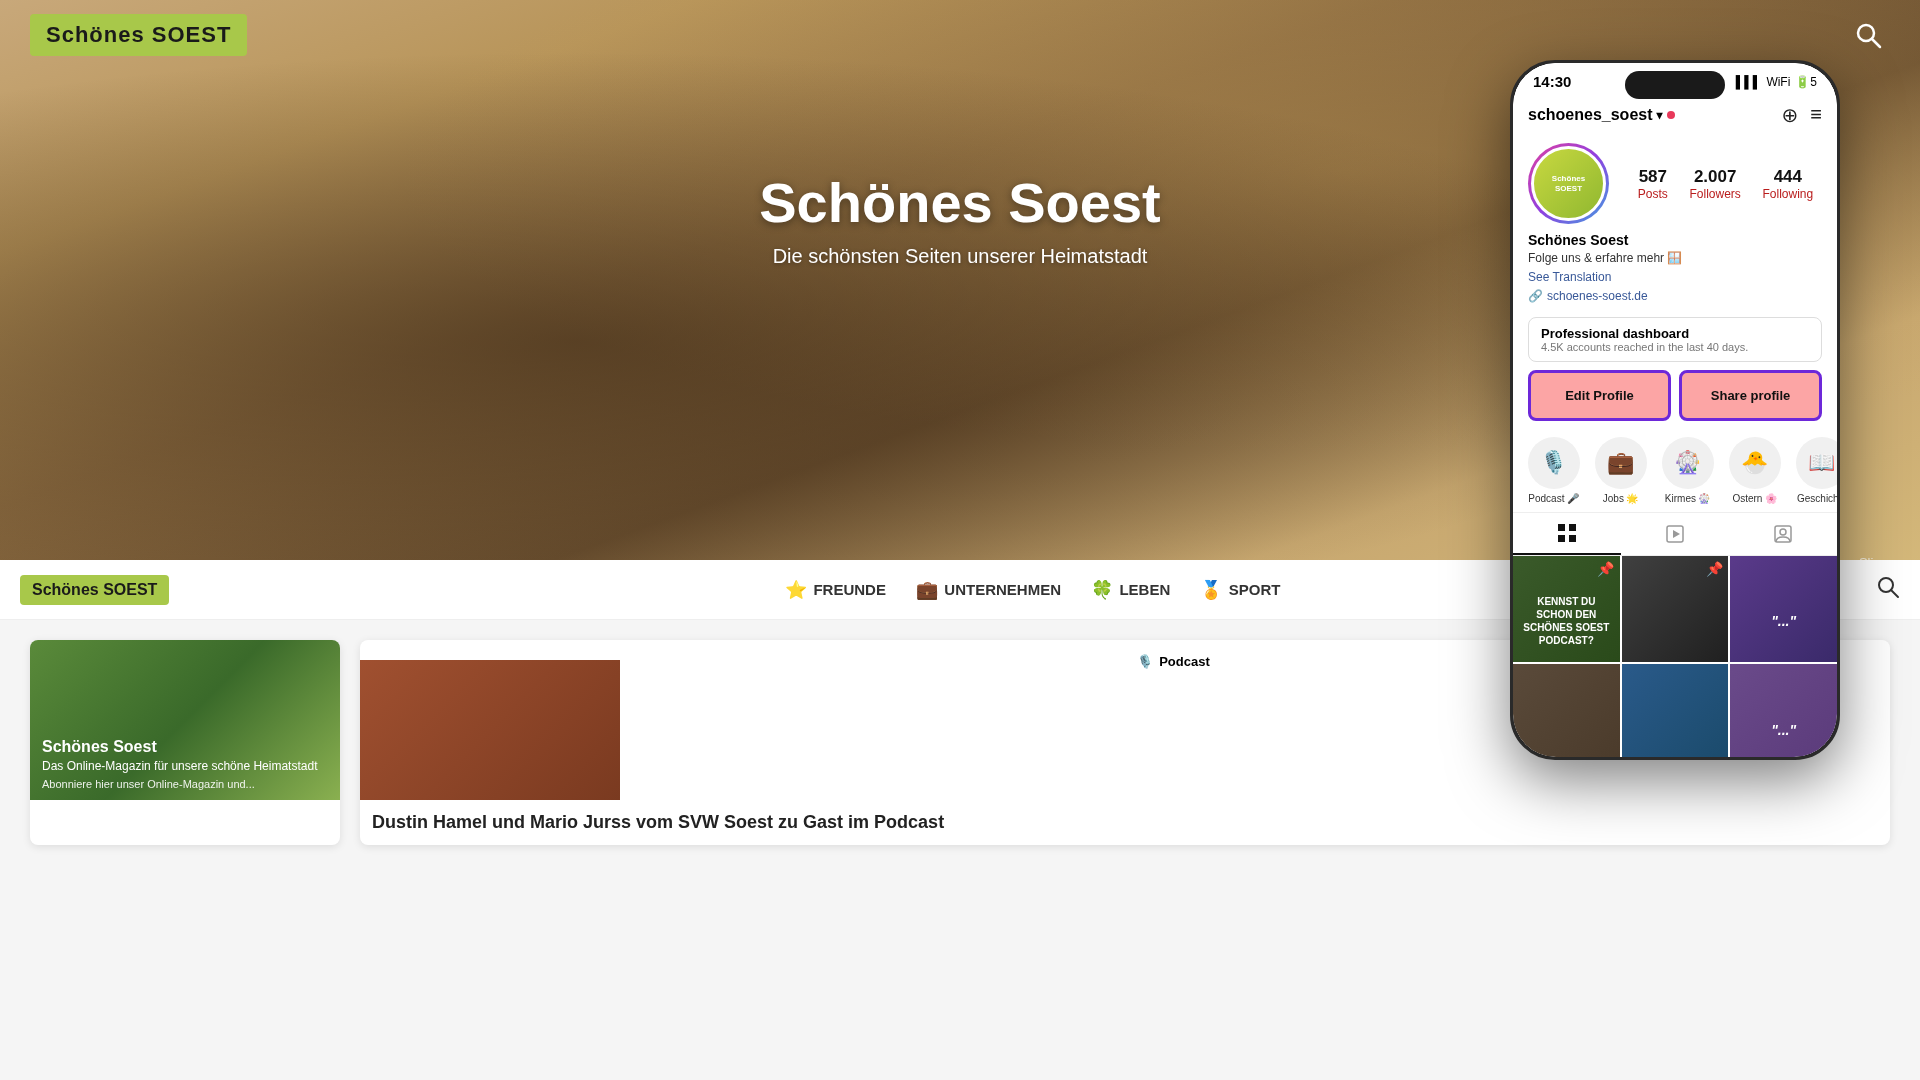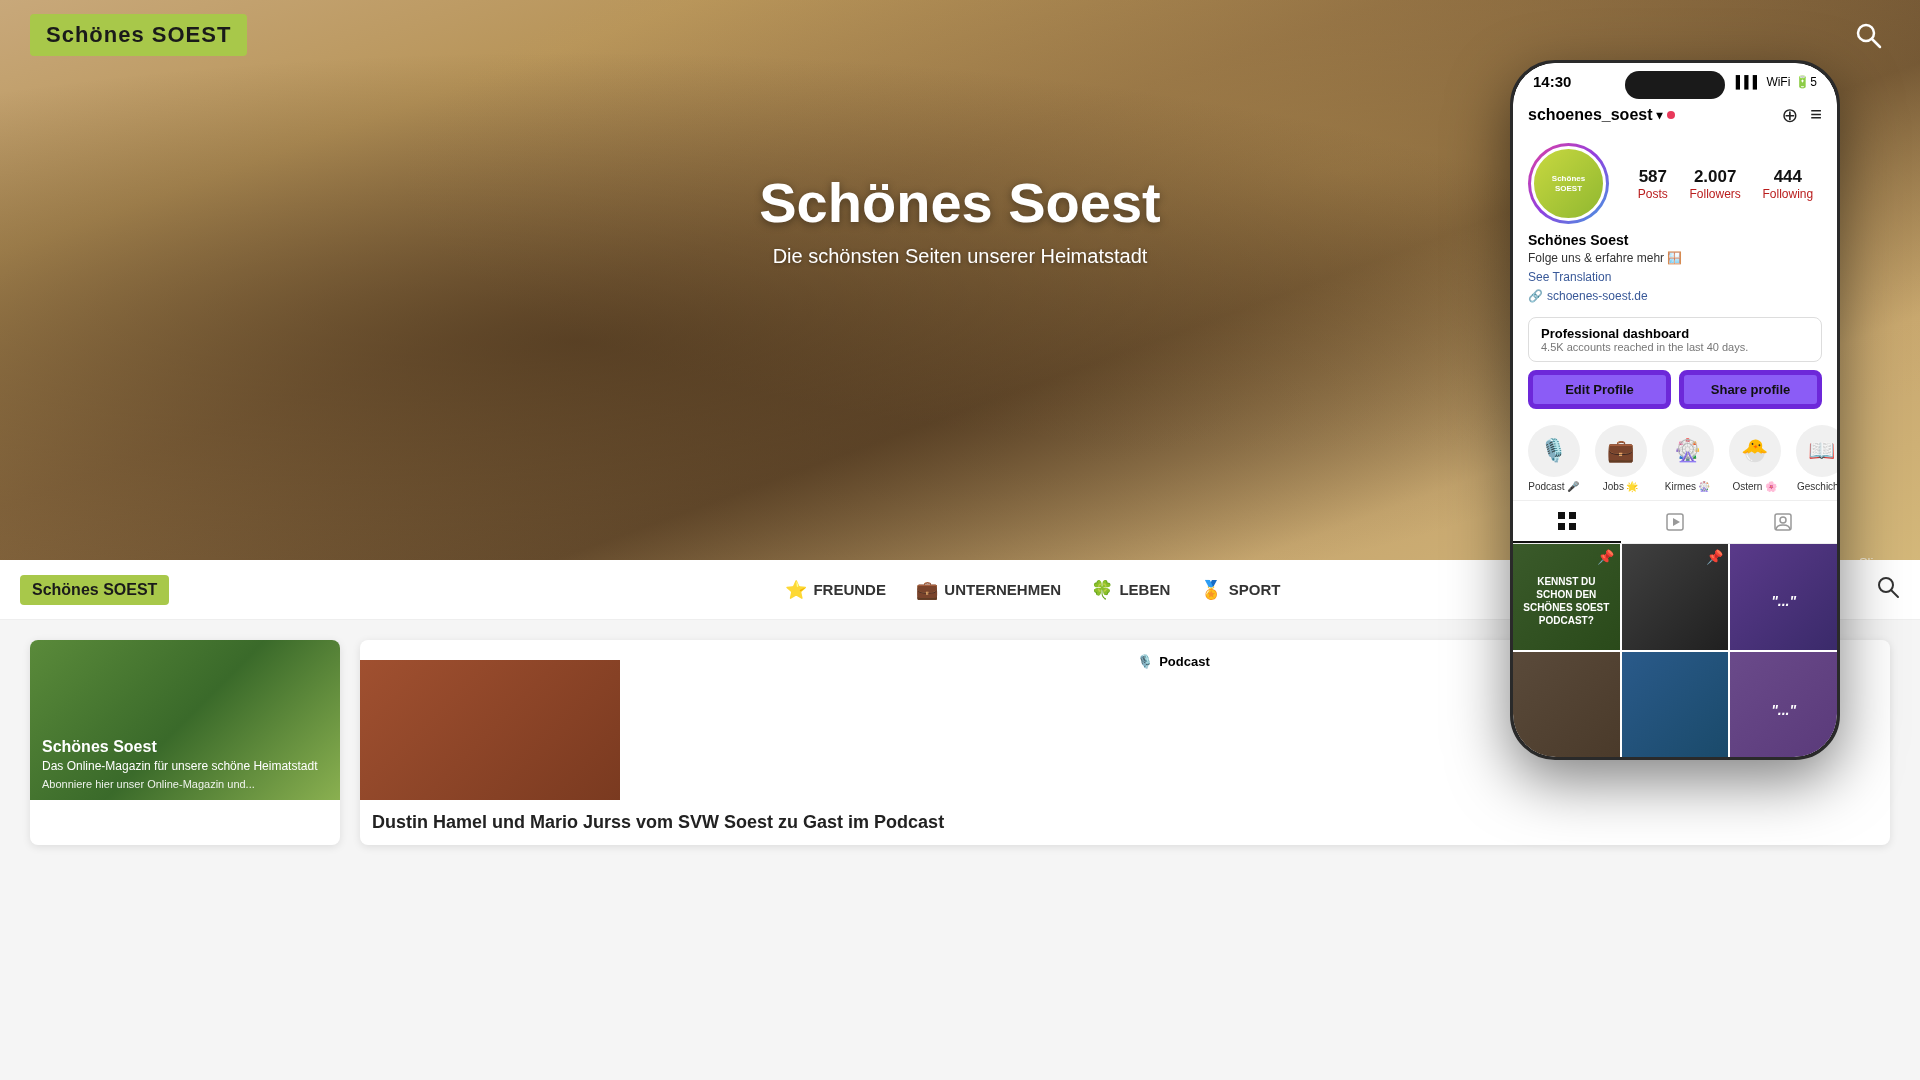--- a/index.html
+++ b/index.html
@@ -171,23 +171,23 @@
     .ig-dashboard {
       margin: 6px 15px; border: 1px solid #ddd; border-radius: 8px; padding: 8px 12px;
       background: white;
     }
     .ig-dashboard-title { font-size: 13px; font-weight: 700; }
     .ig-dashboard-sub { font-size: 11px; color: #777; }
 
     
     .ig-buttons { display: flex; gap: 8px; margin: 8px 15px; }
     .ig-btn {
-      flex: 1; padding: 7px; border-radius: 8px; border: 5px solid #6d28d9;
+      flex: 1; padding: 15px; border-radius: 8px; border: 3px solid #6d28d9;
       font-size: 13px; font-weight: 600; cursor: pointer; text-align: center;
-      background: #8b5cf6; color: #111;
+      background: #fca5a5; color: #111;
     }
 
     
     .ig-highlights { display: flex; gap: 15px; padding: 8px 15px; overflow-x: auto; }
     .ig-highlight { display: flex; flex-direction: column; align-items: center; gap: 4px; }
     .ig-highlight-circle {
       width: 52px; height: 52px; border-radius: 50%;
       background: #f0f0f0; overflow: hidden;
       display: flex; align-items: center; justify-content: center;
       font-size: 22px;
@@ -210,21 +210,21 @@
       aspect-ratio: 1; overflow: hidden; position: relative;
     }
     .grid-img-1 { background: linear-gradient(135deg, #3a5a2a 0%, #2a4a1a 100%); }
     .grid-img-2 { background: linear-gradient(135deg, #404040 0%, #202020 100%); }
     .grid-img-3 { background: linear-gradient(135deg, #5a3a8a 0%, #3a2a6a 100%); }
     .grid-img-4 { background: linear-gradient(135deg, #5a4a3a 0%, #4a3a2a 100%); }
     .grid-img-5 { background: linear-gradient(135deg, #2a5a8a 0%, #1a4a6a 100%); }
     .grid-img-6 { background: linear-gradient(135deg, #6a4a8a 0%, #5a3a7a 100%); }
 
     .grid-overlay {
-      position: absolute; top: 4px; left: 0; width: 100%; height: 100%;
+      position: absolute; top: 12px; left: 0; width: 100%; height: 100%;
       display: flex; align-items: center; justify-content: center;
     }
     .grid-pin { position: absolute; top: 5px; right: 5px; color: white; font-size: 14px; }
     .grid-text {
       color: white; font-size: 10px; font-weight: 700; text-align: center;
       line-height: 1.3; padding: 5px;
     }
   </style>
 </head>
 <body>

